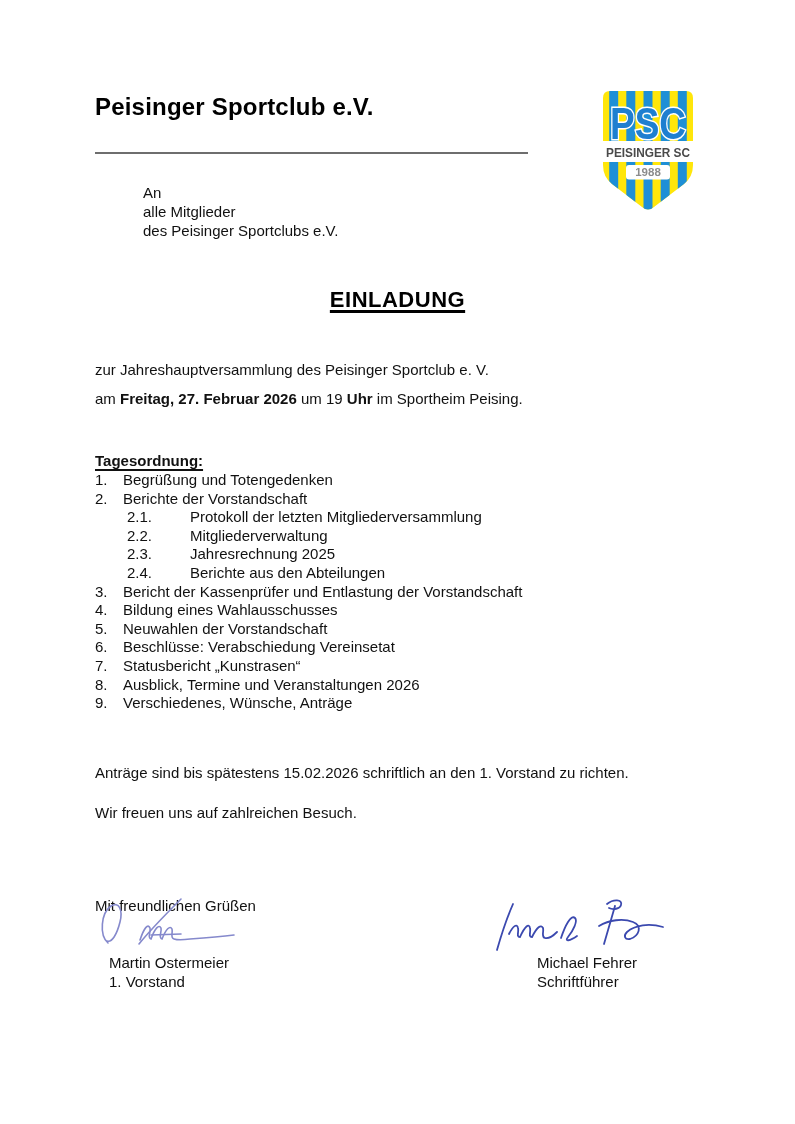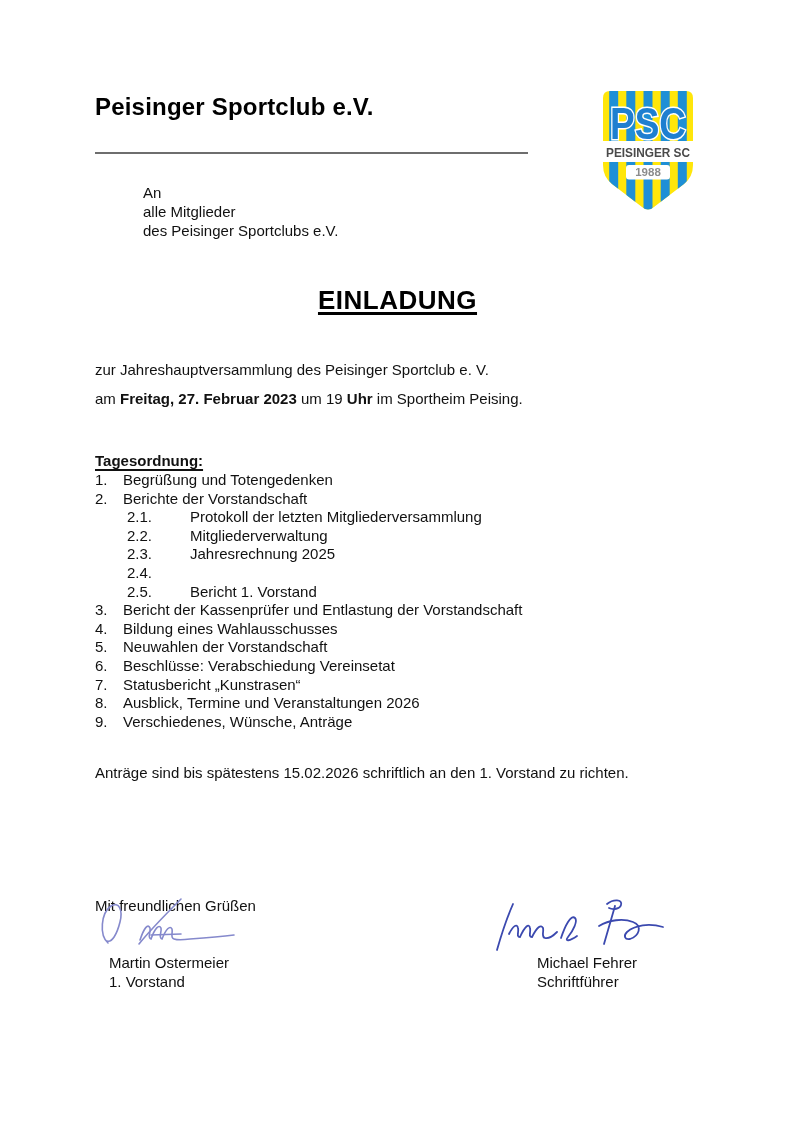--- a/index.html
+++ b/index.html
@@ -15,21 +15,21 @@
     letter-spacing:0.2px;
   }
   .divider {
     position:absolute; left:95px; top:152px; width:433px; height:2px;
     background:#6e6e6e;
   }
   .logo { position:absolute; left:601px; top:89px; width:94px; height:124px; }
   .recipient { position:absolute; left:95px; top:184px; line-height:18.8px;margin-left:48px; }
   .doc-title {
     position:absolute; left:0; top:291px; width:795px; text-align:center;
-    font-size:26px; font-weight:bold; color:#000;
+    font-size:22px; font-weight:bold; color:#000;
     text-decoration:underline; text-decoration-thickness:2.5px;
     text-underline-offset:3px; text-decoration-skip-ink:none;
     letter-spacing:0.5px;
   }
   .intro   { position:absolute; left:95px; top:361px; }
   .dateline{ position:absolute; left:95px; top:390px; }
   .agenda-heading {
     position:absolute; left:95px; top:452px; font-weight:bold;
     text-decoration:underline; text-decoration-thickness:1.8px;
     text-underline-offset:3px; text-decoration-skip-ink:none;
@@ -83,21 +83,21 @@
   <div class="recipient">
     <div>An</div>
     <div>alle Mitglieder</div>
     <div>des Peisinger Sportclubs e.V.</div>
   </div>
 
   <div class="doc-title">EINLADUNG</div>
 
   <p class="intro">zur Jahreshauptversammlung des Peisinger Sportclub e. V.</p>
 
-  <p class="dateline"><span>am </span><b>Freitag, 27. Februar 2023</b><span> um 19 </span><b>Uhr</b><span> im Sportheim Peising.</span></p>
+  <p class="dateline"><span>am </span><b>Freitag, 27. Februar 2026</b><span> um 19 </span><b>Uhr</b><span> im Sportheim Peising.</span></p>
 
   <div class="agenda-heading">Tagesordnung:</div>
 
   <div class="agenda">
     <div class="ag-row">
       <span class="ag-num">1.</span>
       <span class="ag-text">Begrüßung und Totengedenken</span>
     </div>
     <div class="ag-row">
       <span class="ag-num">2.</span>
@@ -110,24 +110,21 @@
     <div class="ag-row sub">
       <span class="ag-num">2.2.</span>
       <span class="ag-text">Mitgliederverwaltung</span>
     </div>
     <div class="ag-row sub">
       <span class="ag-num">2.3.</span>
       <span class="ag-text">Jahresrechnung 2025</span>
     </div>
     <div class="ag-row sub">
       <span class="ag-num">2.4.</span>
-    </div>
-    <div class="ag-row sub">
-      <span class="ag-num">2.5.</span>
-      <span class="ag-text">Bericht 1. Vorstand</span>
+      <span class="ag-text">Berichte aus den Abteilungen</span>
     </div>
     <div class="ag-row">
       <span class="ag-num">3.</span>
       <span class="ag-text">Bericht der Kassenprüfer und Entlastung der Vorstandschaft</span>
     </div>
     <div class="ag-row">
       <span class="ag-num">4.</span>
       <span class="ag-text">Bildung eines Wahlausschusses</span>
     </div>
     <div class="ag-row">
@@ -146,20 +143,21 @@
       <span class="ag-num">8.</span>
       <span class="ag-text">Ausblick, Termine und Veranstaltungen 2026</span>
     </div>
     <div class="ag-row">
       <span class="ag-num">9.</span>
       <span class="ag-text">Verschiedenes, Wünsche, Anträge</span>
     </div>
   </div>
 
   <p class="deadline">Anträge sind bis spätestens 15.02.2026 schriftlich an den 1. Vorstand zu richten.</p>
+  <p class="welcome">Wir freuen uns auf zahlreichen Besuch.</p>
   <p class="greeting">Mit freundlichen Grüßen</p>
 
   <svg class="sig-left-svg" width="152" height="56" viewBox="0 0 152 56">
     <g fill="none" stroke="#8589cc" stroke-width="1.6" stroke-linecap="round">
       <path d="M15,46 C6,38 8,16 18,9 C26,4 30,13 27,25 C24,37 19,46 14,44"></path>
       <path d="M88,2 C74,16 58,32 46,47"></path>
       <path d="M47,43 C51,31 55,26 57,31 C58,35 54,41 58,42 C62,31 66,27 68,31 C69,35 65,41 69,42 C73,32 77,28 79,32 C80,36 77,41 81,42 C84,43 90,43 97,42 C112,41 126,40 141,38"></path>
       <path d="M58,38 L88,37"></path>
     </g>
   </svg>

